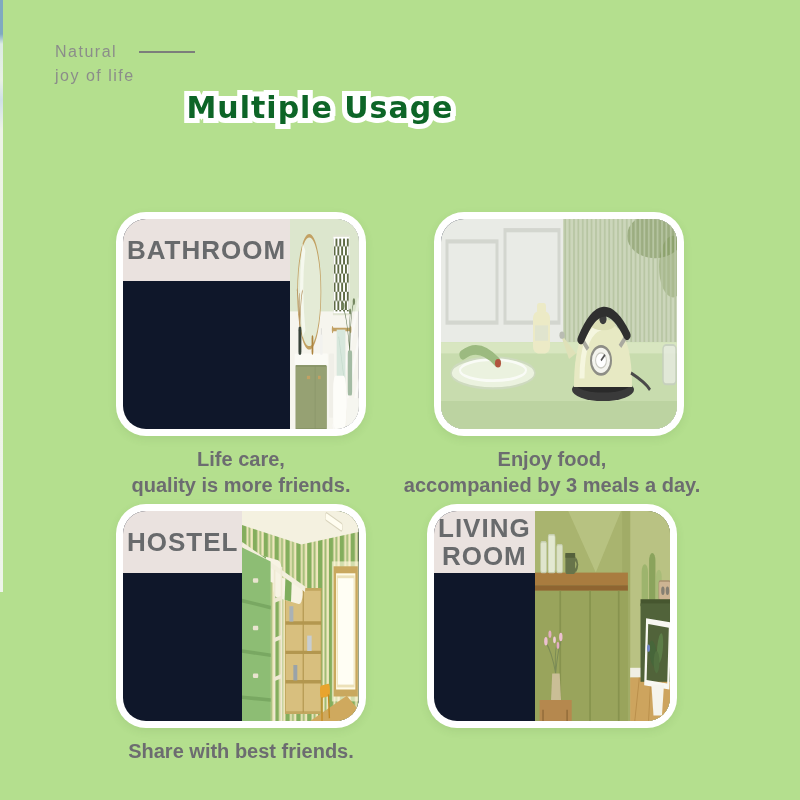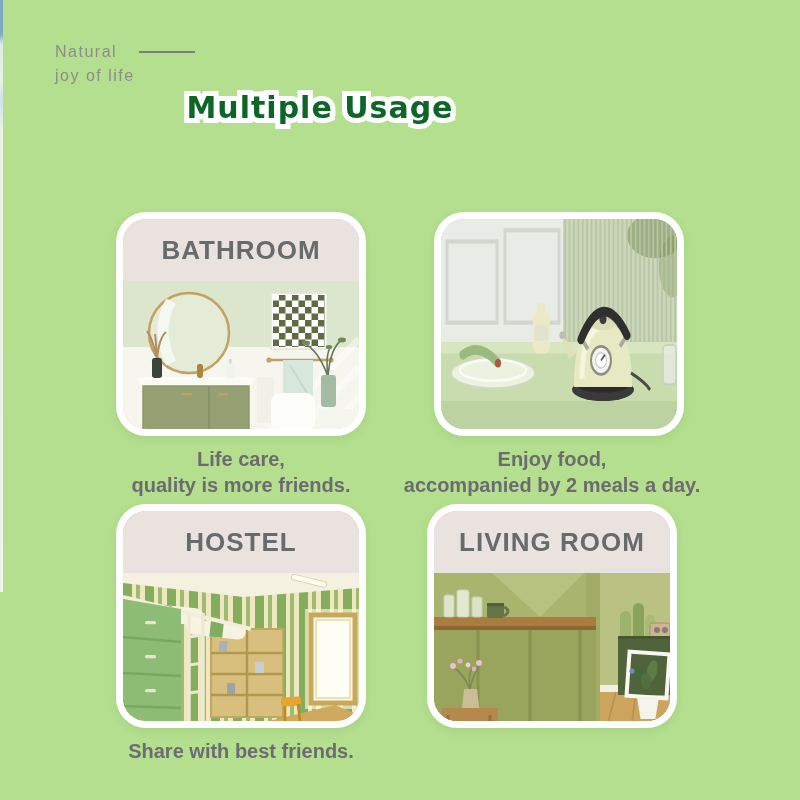--- a/index.html
+++ b/index.html
@@ -25,21 +25,21 @@
 
   
   .cell{position:absolute;width:250px;}
   .cell-bathroom{left:116px;top:212px;}
   .cell-kitchen{left:434px;top:212px;}
   .cell-hostel{left:116px;top:504px;}
   .cell-living{left:427px;top:504px;}
 
   .card{height:224px;background:#ffffff;border-radius:30px;padding:7px;box-sizing:border-box;
     box-shadow:0 3px 8px rgba(60,100,40,0.10);}
-  .card-inner{height:100%;border-radius:23px;overflow:hidden;display:flex;flex-direction:column;background:#f9a8d4;}
+  .card-inner{height:100%;border-radius:23px;overflow:hidden;display:flex;flex-direction:row;background:#0f172a;}
   .card-header{height:62px;flex:0 0 62px;background:#eae2df;display:flex;align-items:center;justify-content:center;
     text-align:center;font-weight:bold;font-size:26px;color:#686a6c;letter-spacing:1px;line-height:1.08;padding:0 4px;}
   .card-photo{flex:1;position:relative;}
   .card-photo svg{display:block;width:100%;height:100%;}
 
   .caption{margin-top:11px;width:316px;margin-left:-40px;text-align:center;font-weight:bold;
     font-size:20px;color:#6c6c70;line-height:1.28;}
   .cell-bathroom .caption,.cell-hostel .caption{margin-left:-33px;}
 </style>
 </head>
@@ -190,21 +190,21 @@
               <line x1="160" y1="101" x2="164" y2="97" stroke="#555555" stroke-width="1.5"></line>
               <path d="M190,110 q15,7 19,12" stroke="#4a4a4a" stroke-width="2.5" fill="none"></path>
             </g>
             <rect x="222" y="90" width="13" height="28" rx="3" fill="#e6ebdf" opacity="0.85" stroke="#c6cfc0" stroke-width="1.5"></rect>
           </svg>
         </div>
       </div>
     </div>
     <div class="caption">
       <div>Enjoy food,</div>
-      <div>accompanied by 2 meals a day.</div>
+      <div>accompanied by 3 meals a day.</div>
     </div>
   </div>
 
   <div class="cell cell-hostel">
     <div class="card">
       <div class="card-inner">
         <div class="card-header">HOSTEL</div>
         <div class="card-photo">
           <svg viewBox="0 0 236 150" preserveAspectRatio="none">
             <defs>

